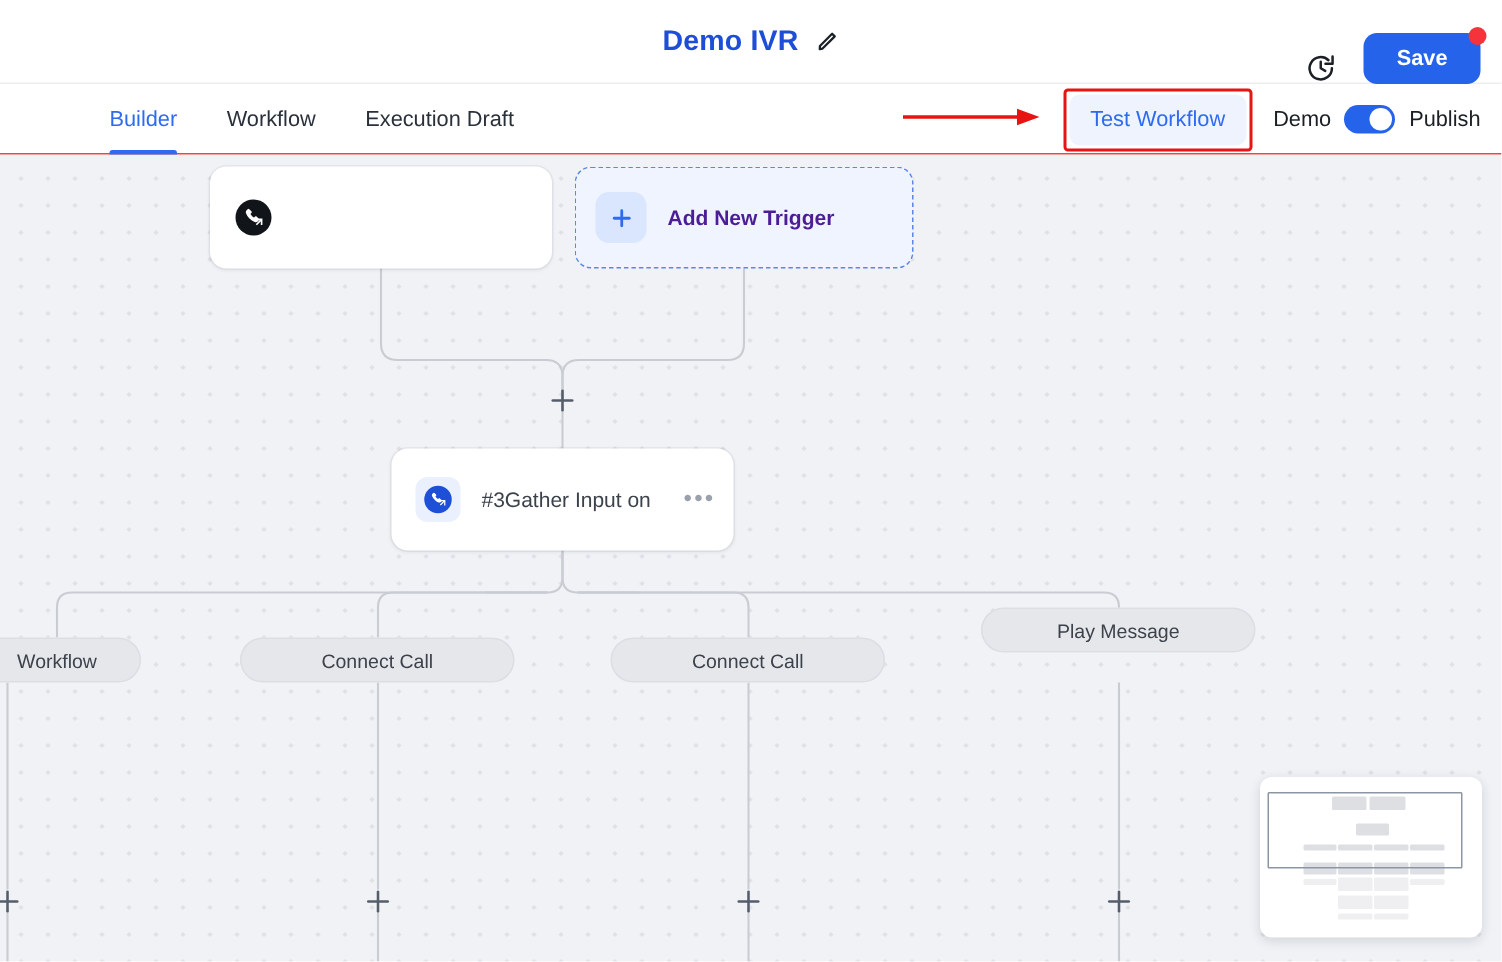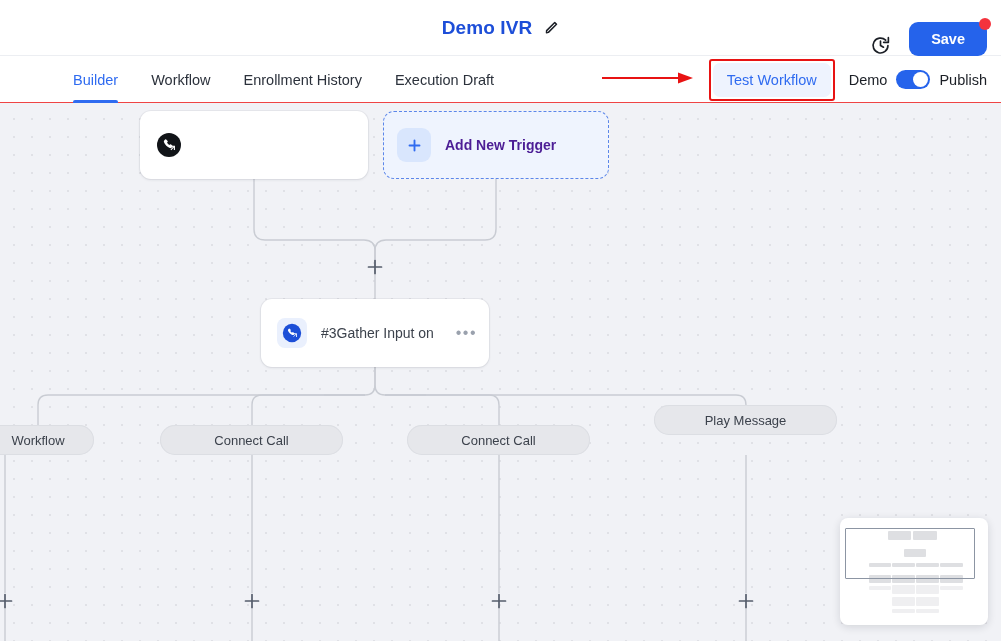--- a/index.html
+++ b/index.html
@@ -183,23 +183,20 @@
     </div>
   </div>
 
   <div class="tabbar">
     <div class="tabs">
       <div class="tab active">
         <span>Builder</span>
       </div>
       <div class="tab">
         <span>Workflow</span>
-      </div>
-      <div class="tab">
-        <span>Enrollment History</span>
       </div>
       <div class="tab">
         <span>Execution Draft</span>
       </div>
     </div>
 
     <div class="top-actions">
       <div class="test-wf-box">
         <button class="test-wf-btn">Test Workflow</button>
       </div>

